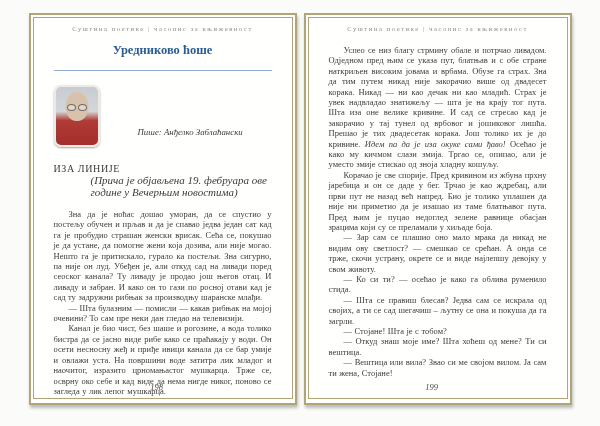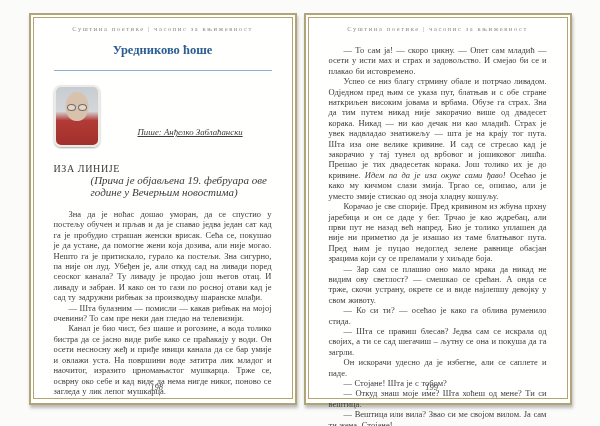--- a/index.html
+++ b/index.html
@@ -73,21 +73,20 @@
   .photo .glasses span{
     width:7px;height:5px;border:1px solid #6d6d6d;border-radius:50%;
     background:rgba(255,255,255,.35);
   }
   .byline{
     font-style:italic;
     font-size:8.8px;
     color:#3d3b38;
     margin-left:38px;
     padding-bottom:10px;
-    text-decoration:underline;
   }
   .story-title{
     margin-top:16px;
     font-weight:normal;
     font-size:10px;
     letter-spacing:.6px;
     color:#3d3b38;
   }
   .story-note{
     margin-left:37px;
@@ -150,27 +149,25 @@
 
       <div class="page-number">198</div>
     </div>
   </div>
 
   <div class="page">
     <div class="page-inner">
       <div class="running-head">Суштина поетике | часопис за књижевност</div>
 
       <div class="body-text flush">
-          <p class="para"><span>— То сам ја! — скоро цикну. — Опет сам младић — осети у исти мах и страх и задовољство. И смејао би се и плакао би истовремено.</span></p>
           <p class="para"><span>Успео се низ благу стрмину обале и потрчао ливадом. Одједном пред њим се указа пут, блатњав и с обе стране наткриљен високим јовама и врбама. Обузе га страх. Зна да тим путем никад није закорачио више од двадесет корака. Никад — ни као дечак ни као младић. Страх је увек надвладао знатижељу — шта је на крају тог пута. Шта иза оне велике кривине. И сад се стресао кад је закорачио у тај тунел од врбовог и јошиковог лишћа. Прешао је тих двадесетак корака. Још толико их је до кривине. </span><span class="it">Идем па да је иза окуке сами ђаво!</span><span> Осећао је како му кичмом слази змија. Тргао се, опипао, али је уместо змије стискао од зноја хладну кошуљу.</span></p>
           <p class="para"><span>Корачао је све спорије. Пред кривином из жбуна прхну јаребица и он се даде у бег. Трчао је као ждребац, али први пут не назад већ напред. Био је толико уплашен да није ни приметио да је изашао из таме блатњавог пута. Пред њим је пуцао недоглед зелене равнице обасјан зрацима који су се преламали у хиљаде боја.</span></p>
           <p class="para"><span>— Зар сам се плашио оно мало мрака да никад не видим ову светлост? — смешкао се срећан. А онда се трже, скочи устрану, окрете се и виде најлепшу девојку у свом животу.</span></p>
           <p class="para"><span>— Ко си ти? — осећао је како га облива руменило стида.</span></p>
           <p class="para"><span>— Шта се правиш блесав? Једва сам се искрала од својих, а ти се сад шегачиш – љутну се она и покуша да га загрли.</span></p>
-          <p class="para"><span>Он искорачи удесно да је избегне, али се саплете и паде.</span></p>
           <p class="para"><span>— Стојане! Шта је с тобом?</span></p>
           <p class="para"><span>— Откуд знаш моје име? Шта хоћеш од мене? Ти си вештица.</span></p>
           <p class="para"><span>— Вештица или вила? Звао си ме својом вилом. Ја сам ти жена, Стојане!</span></p>
         </div>
 
       <div class="page-number">199</div>
     </div>
   </div>
 
 </div>

